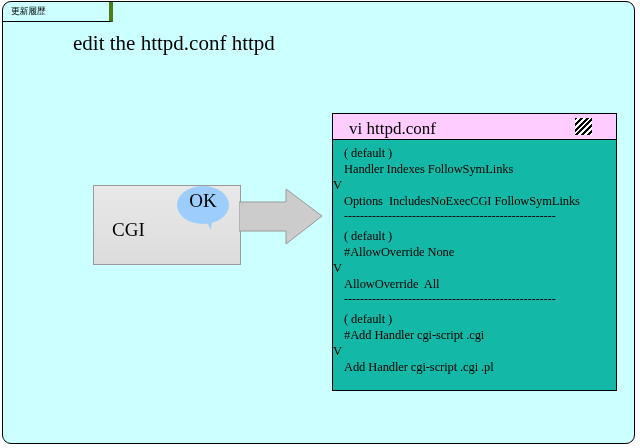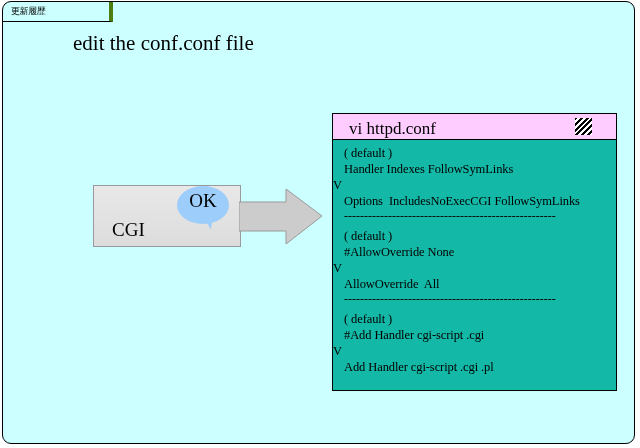--- a/index.html
+++ b/index.html
@@ -76,21 +76,21 @@
     left: 90px;
     top: 183px;
     width: 230px;
     height: 72px;
   }
   #cgi-box {
     position: absolute;
     left: 0px;
     top: 0px;
     width: 148px;
-    height: 62px;
+    height: 80px;
     background: linear-gradient(to bottom, #e8e8e8 0%, #e2e2e2 55%, #dcdcdc 100%);
     border: 1px solid #9a9a9a;
     box-sizing: border-box;
     text-decoration: underline;
   }
   #cgi-label {
     position: absolute;
     left: 18px;
     top: 33px;
     font-size: 19px;
@@ -224,21 +224,21 @@
 </head>
 <body>
 
 <div id="page-frame">
 
   <div id="rev-header">
     <span class="rev-label">更新履歴</span>
     <span class="rev-date">2005.8.16</span>
   </div>
 
-  <div id="slide-title">edit the conf.conf file</div>
+  <div id="slide-title">edit the httpd.conf httpd</div>
 
   <div id="cgi-group">
 
     <div id="cgi-box">
       <span id="cgi-label">CGI</span>
     </div>
 
     <div id="ok-badge">
       <div class="bubble-body"></div>
       <div class="bubble-tail"></div>

